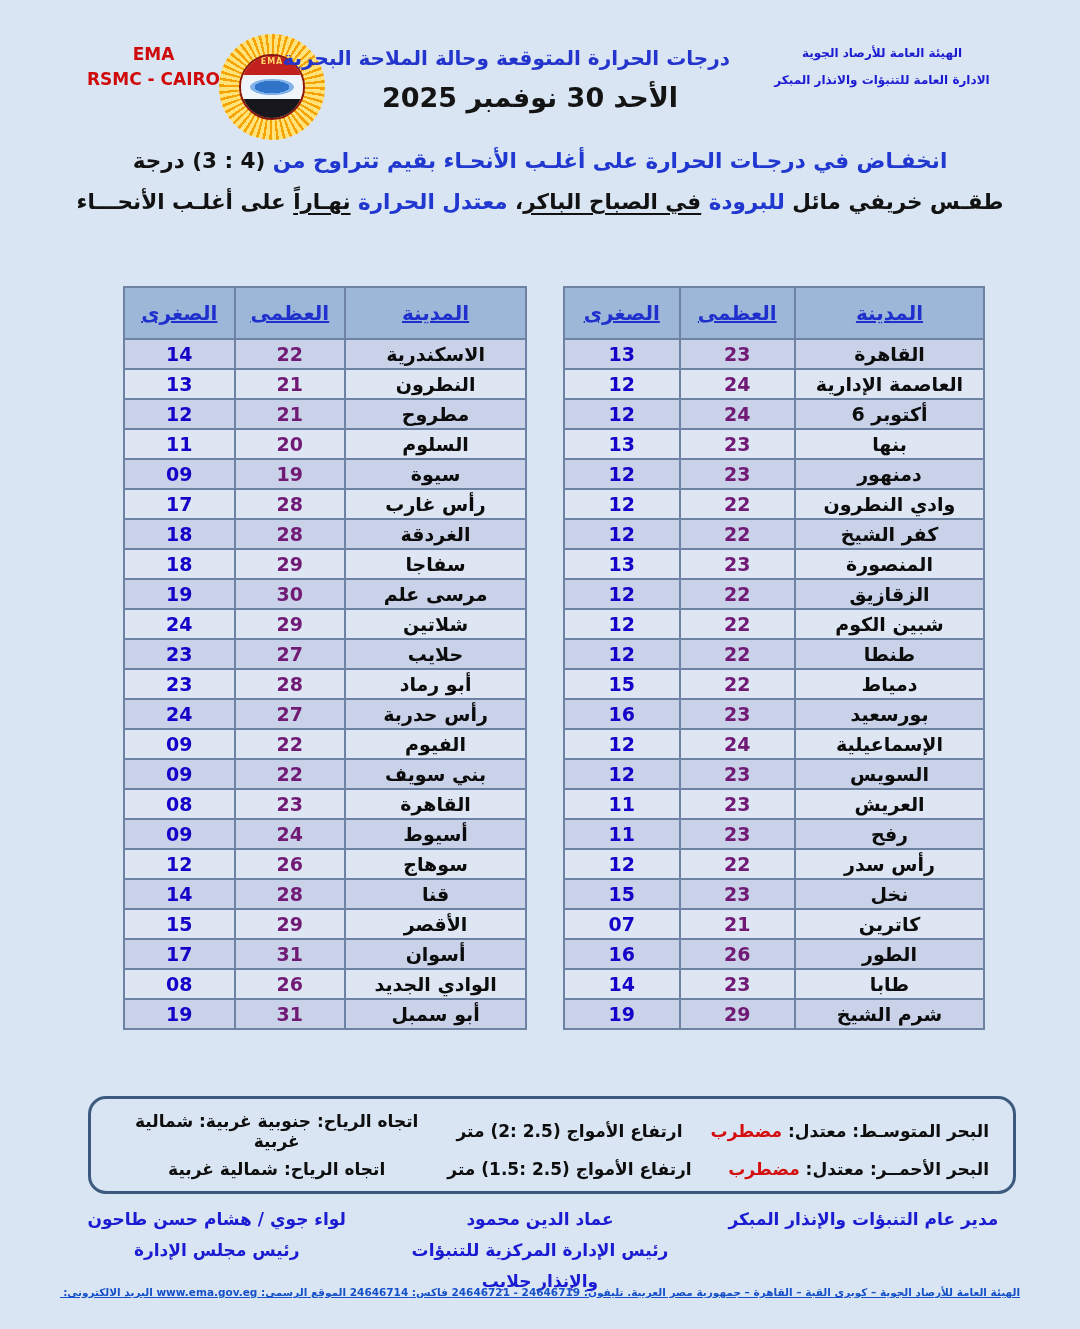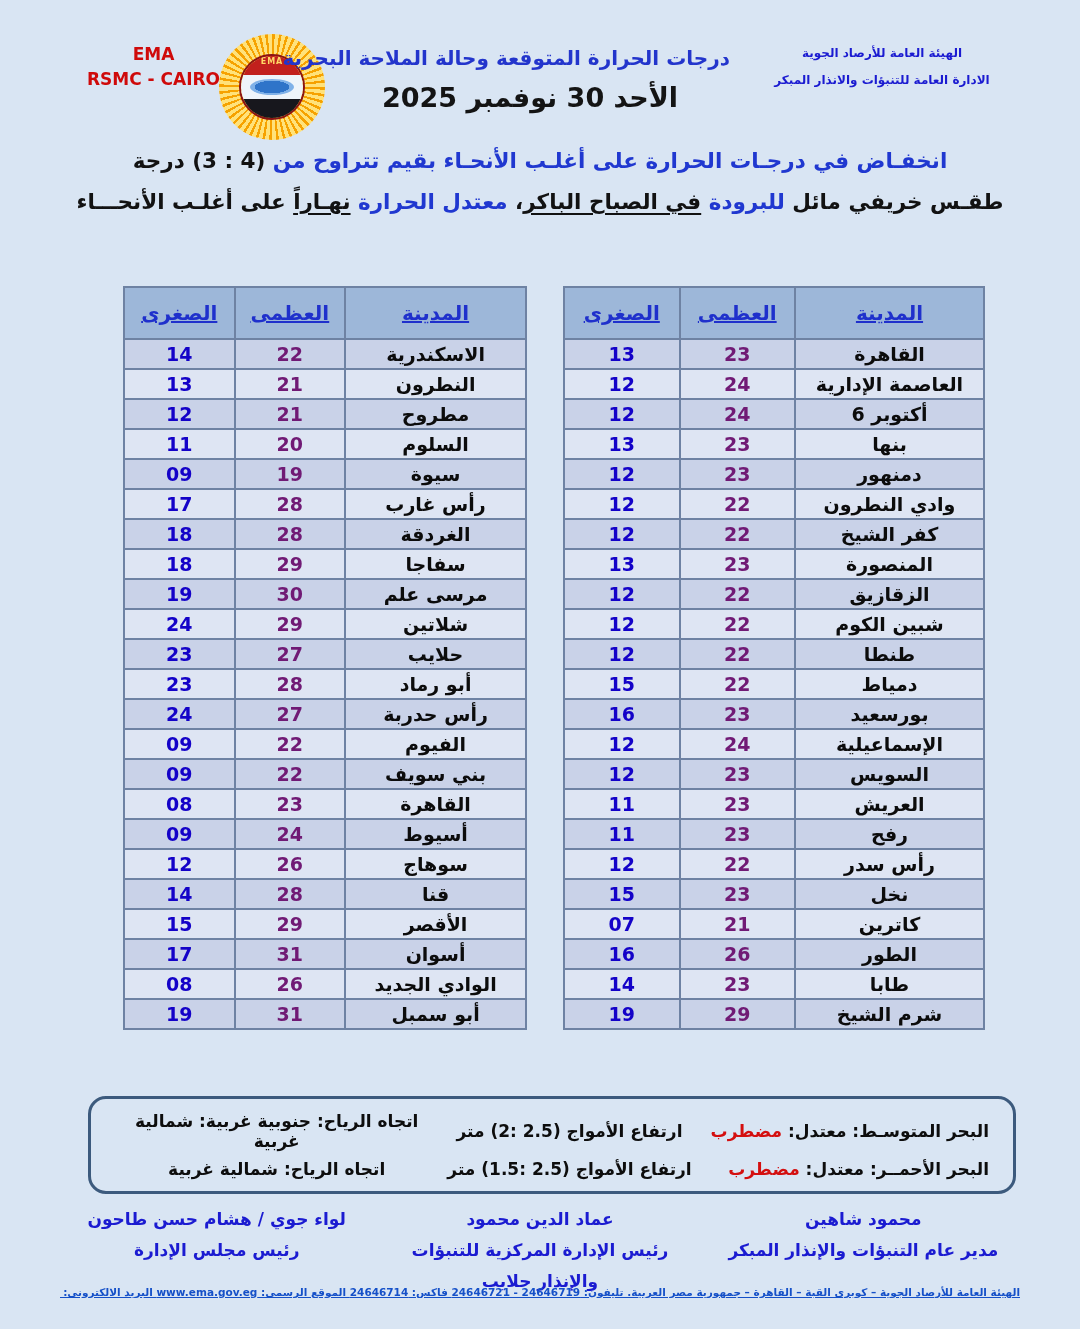--- a/index.html
+++ b/index.html
@@ -375,21 +375,20 @@
     </div>
     <div class="marine-row">
       <div class="m-sea"><span>البحر الأحمــر: معتدل: </span><span class="m-state">مضطرب</span></div>
       <div class="m-waves">ارتفاع الأمواج ⁦(1.5: 2.5)⁩ متر</div>
       <div class="m-wind">اتجاه الرياح: شمالية غربية</div>
     </div>
   </div>
 
 <div class="sigs" id="sigs">
     <div class="sig">
-      <div class="sig-name">محمود شاهين</div>
       <div class="sig-title">مدير عام التنبؤات والإنذار المبكر</div>
     </div>
     <div class="sig">
       <div class="sig-name">عماد الدين محمود</div>
       <div class="sig-title">رئيس الإدارة المركزية للتنبؤات والإنذار حلايب</div>
     </div>
     <div class="sig">
       <div class="sig-name">لواء جوي / هشام حسن طاحون</div>
       <div class="sig-title">رئيس مجلس الإدارة</div>
     </div>

